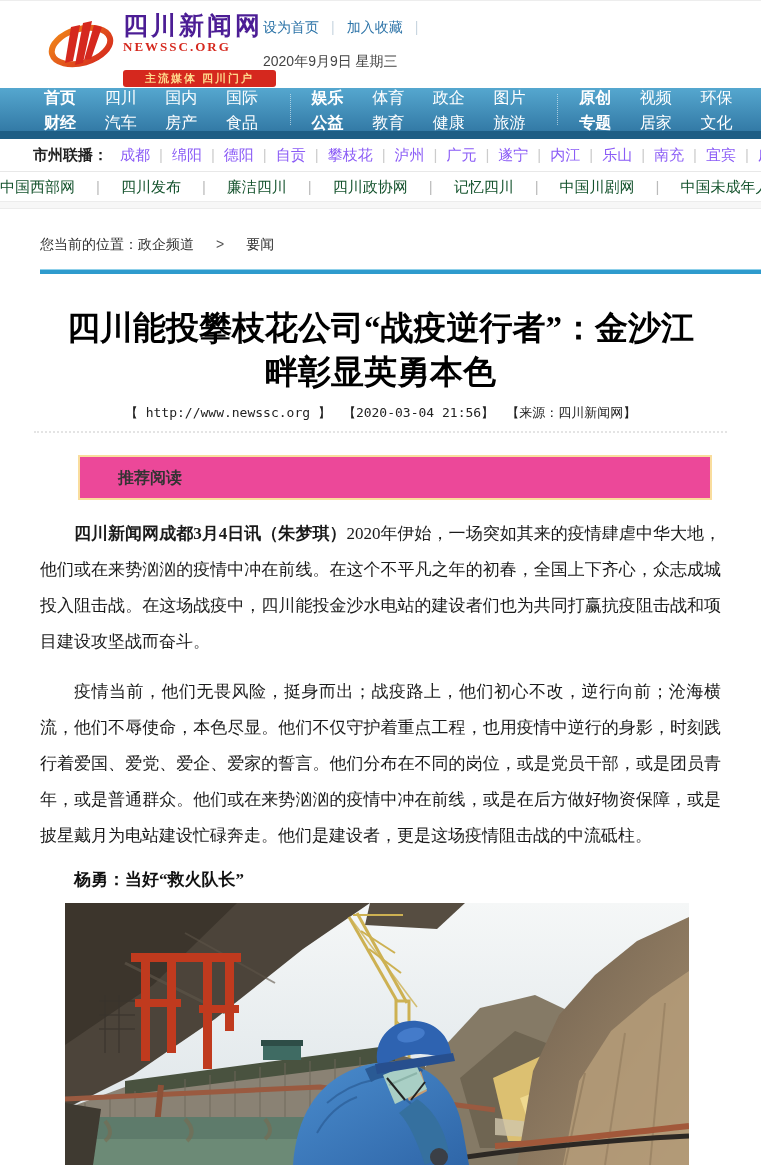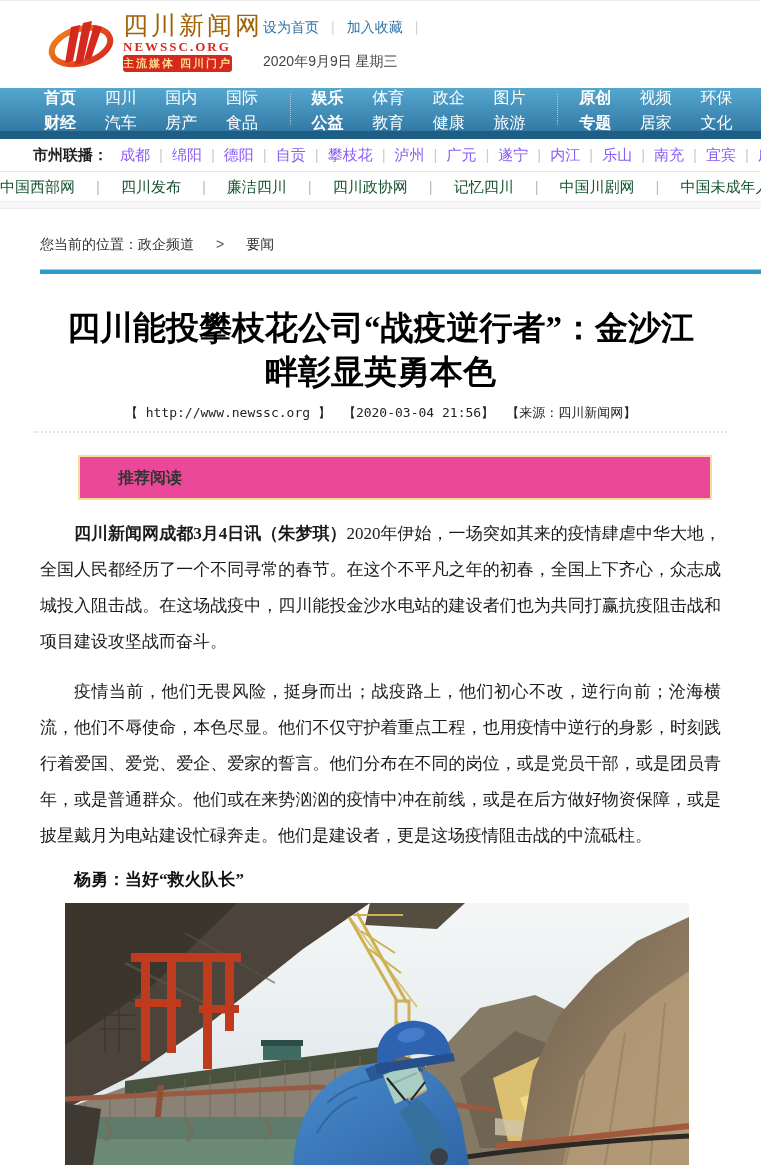--- a/index.html
+++ b/index.html
@@ -7,24 +7,24 @@
   body {
     width:761px; height:1174px; overflow:hidden; position:relative;
     font-family:"Liberation Sans","DejaVu Sans",sans-serif; color:#333;
   }
 
   
   .header { height:88px; position:relative; border-top:1px solid #ededed; background:#fff; }
   .logo { position:absolute; left:47px; top:12px; display:flex; align-items:flex-start; cursor:pointer; }
   .logo-swoosh { width:68px; height:62px; margin-right:8px; }
   .logo-text { display:flex; flex-direction:column; }
-  .logo-title { color:#a16207; font-size:25px; font-weight:normal; letter-spacing:3px; line-height:26px; font-family:"Liberation Serif",serif; }
+  .logo-title { color:#4c1d95; font-size:25px; font-weight:bold; letter-spacing:3px; line-height:26px; font-family:"Liberation Serif",serif; }
   .logo-domain { color:#d5281e; font-size:13px; font-weight:bold; letter-spacing:2px; line-height:15px; font-family:"Liberation Serif",serif; }
-  .logo-banner { margin-top:1px; background:#d5281e; color:#ffd98c; font-size:11px; font-weight:bold;
-                 border-radius:3px; padding:1px 0; letter-spacing:2px; align-self:flex-start; }
+  .logo-banner { margin-top:16px; background:#d5281e; color:#ffd98c; font-size:11px; font-weight:bold;
+                 border-radius:3px; padding:1px 22px; letter-spacing:2px; align-self:flex-start; }
   .header-links { position:absolute; left:263px; top:18px; font-size:14px; color:#2d74a8; }
   .header-links a { color:#2d74a8; text-decoration:none; cursor:pointer; }
   .hl-sep { color:#c9d6e0; margin:0 12px; }
   .header-date { position:absolute; left:263px; top:52px; font-size:14px; color:#444; }
 
   
   .nav { height:43px; background:linear-gradient(#55a7cf,#337aa6); display:flex; padding-left:44px; color:#fff; }
   .nav-col { width:63px; display:flex; flex-direction:column; justify-content:center; }
   .nav-col span { font-size:16px; line-height:25px; cursor:pointer; }
   .nav-col.bold span { font-weight:bold; }
@@ -167,21 +167,21 @@
   <h1 class="article-title">四川能投攀枝花公司“战疫逆行者”：金沙江畔彰显英勇本色</h1>
   <div class="article-meta">
     <span>【 http://www.newssc.org 】</span><span>【2020-03-04 21:56】</span><span>【来源：四川新闻网】</span>
   </div>
   <div class="dotted-rule"></div>
 
   <div class="recommend-box">
     <span>推荐阅读</span>
   </div>
 
-  <p class="para"><b>四川新闻网成都3月4日讯（朱梦琪）</b><span>2020年伊始，一场突如其来的疫情肆虐中华大地，全国人民都经历了一个不同寻常的春节。在这个不平凡之年的初春，全国上下齐心，众志成城投入阻击战。在这场战疫中，四川能投金沙水电站的建设者们也为共同打赢抗疫阻击战和项目建设攻坚战而奋斗。</span></p>
+  <p class="para"><b>四川新闻网成都3月4日讯（朱梦琪）</b><span>2020年伊始，一场突如其来的疫情肆虐中华大地，他们或在来势汹汹的疫情中冲在前线。在这个不平凡之年的初春，全国上下齐心，众志成城投入阻击战。在这场战疫中，四川能投金沙水电站的建设者们也为共同打赢抗疫阻击战和项目建设攻坚战而奋斗。</span></p>
 
   <p class="para">疫情当前，他们无畏风险，挺身而出；战疫路上，他们初心不改，逆行向前；沧海横流，他们不辱使命，本色尽显。他们不仅守护着重点工程，也用疫情中逆行的身影，时刻践行着爱国、爱党、爱企、爱家的誓言。他们分布在不同的岗位，或是党员干部，或是团员青年，或是普通群众。他们或在来势汹汹的疫情中冲在前线，或是在后方做好物资保障，或是披星戴月为电站建设忙碌奔走。他们是建设者，更是这场疫情阻击战的中流砥柱。</p>
 
   <p class="sub-heading">杨勇：当好“救火队长”</p>
 
   <div class="photo-wrap">
     <svg width="624" height="262" viewBox="0 0 624 262">
       <defs>
         <linearGradient id="sky" x1="0" y1="0" x2="0" y2="1">
           <stop offset="0" stop-color="#f5f7f7"></stop>

